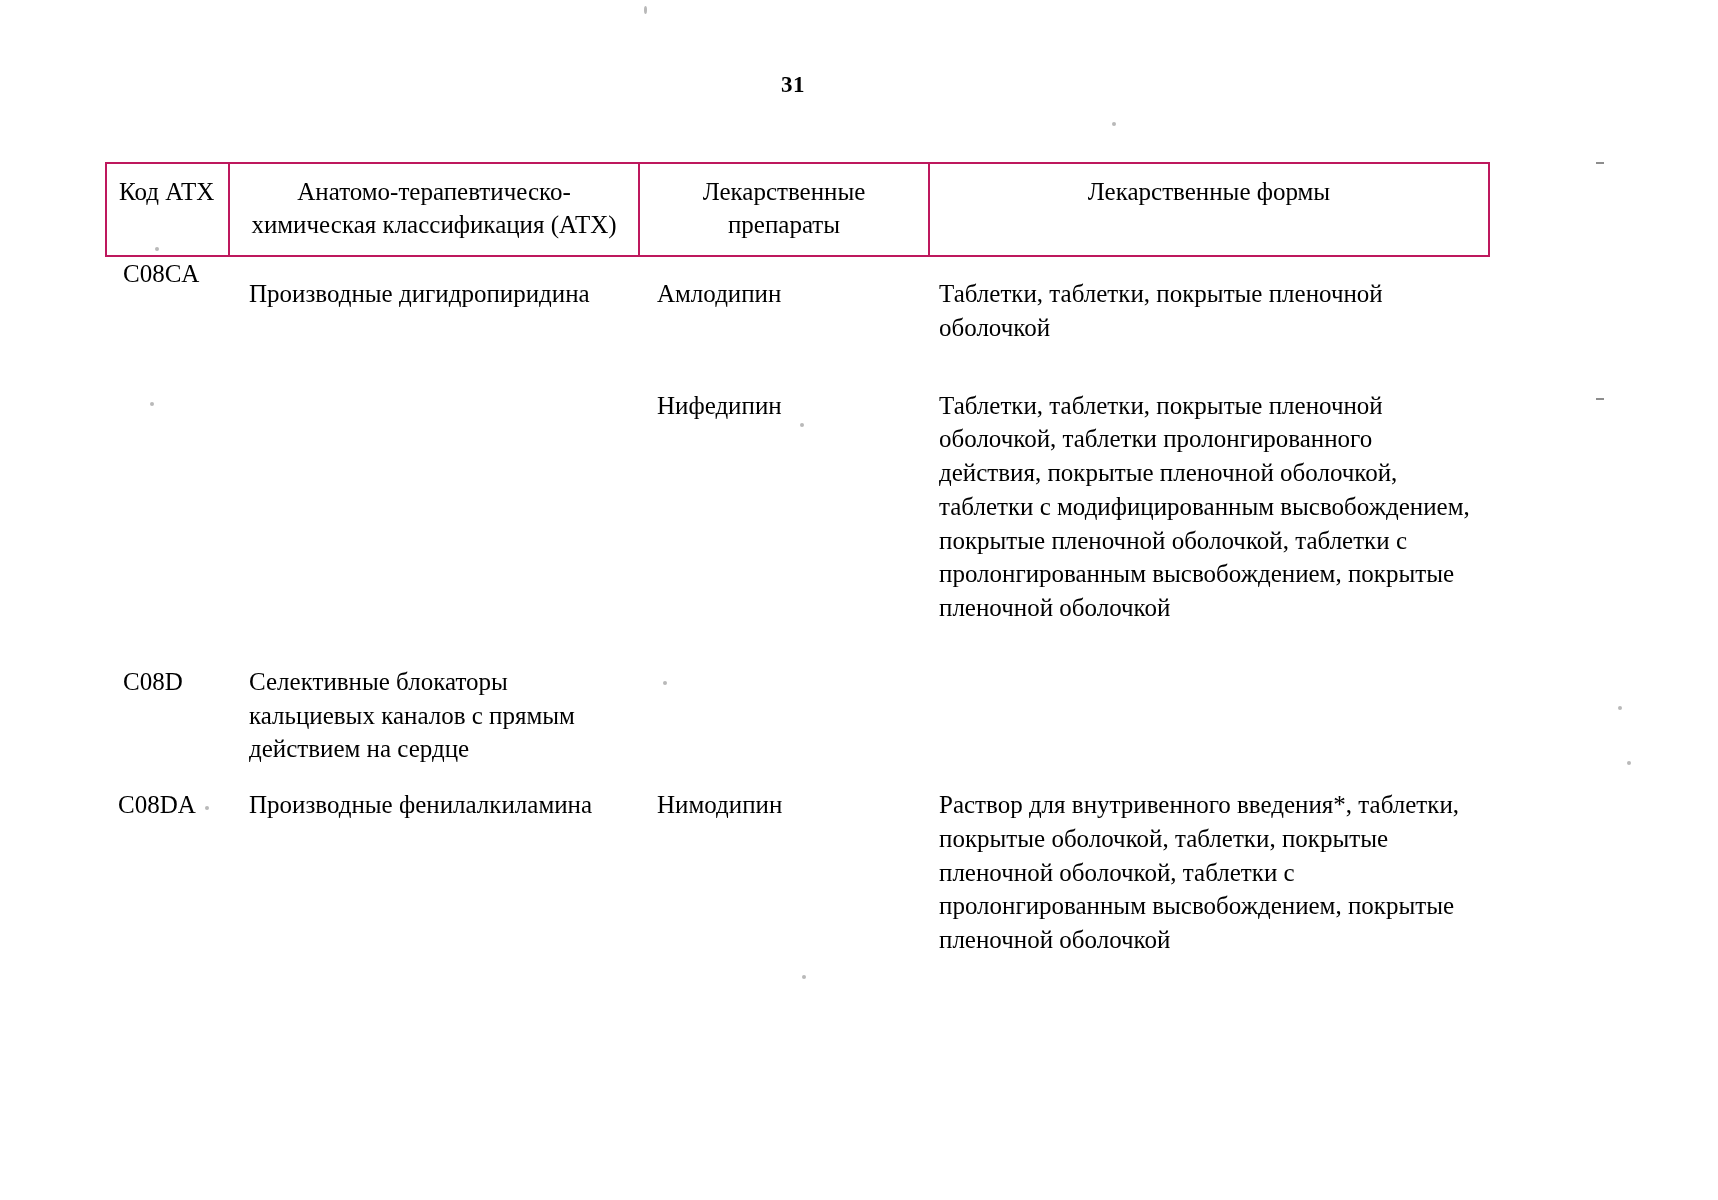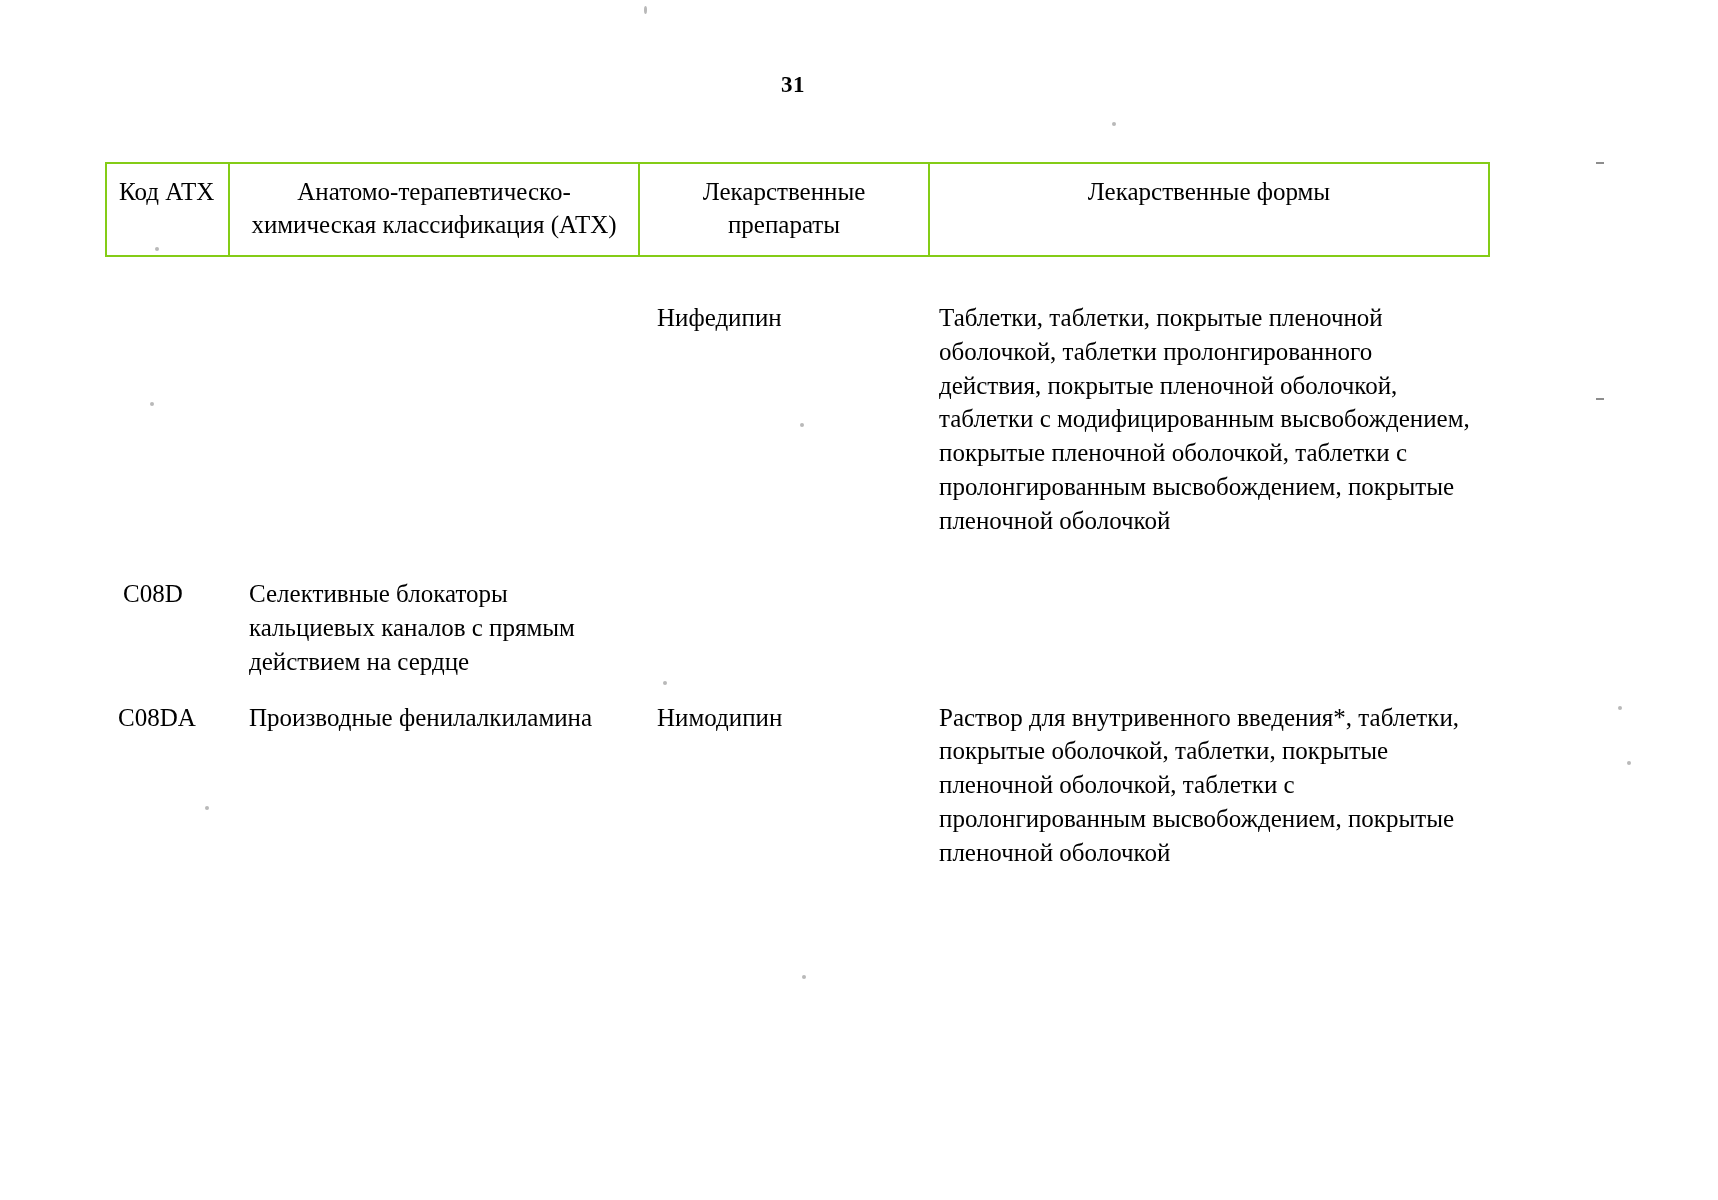--- a/index.html
+++ b/index.html
@@ -50,21 +50,21 @@
     border-collapse: collapse;
     table-layout: fixed;
   }
   table.atx td, table.atx th {
     vertical-align: top;
     padding: 0;
     font-weight: normal;
   }
   
   table.atx thead th {
-    border: 2px solid #84cc16;
+    border: 2px solid #be185d;
     text-align: center;
     font-size: 25px;
     line-height: 1.30;
     padding: 12px 6px 14px 6px;
   }
   table.atx thead th.code-h {
     text-align: left;
     padding-left: 12px;
     vertical-align: top;
   }
@@ -143,20 +143,34 @@
         </th>
         <th>
           <span class="blk">Лекарственные</span>
           <span class="blk">препараты</span>
         </th>
         <th>Лекарственные формы</th>
       </tr>
     </thead>
     <tbody>
 
+      <tr class="row-group">
+        <td class="c-code cellpad-top-1">
+          <span class="code-ind code-C08CA">C08CA</span>
+        </td>
+        <td class="c-class cellpad-top-1">
+          <span class="class-txt">Производные дигидропиридина</span>
+        </td>
+        <td class="c-drug cellpad-top-1">
+          <span class="drug-txt">Амлодипин</span>
+        </td>
+        <td class="c-forms cellpad-top-1">
+          <span class="forms-txt">Таблетки, таблетки, покрытые пленочной оболочкой</span>
+        </td>
+      </tr>
 
       <tr class="spacer-row">
           <td></td>
           <td></td>
           <td></td>
           <td></td>
         </tr>
 
 
       <tr class="spacer-row">

